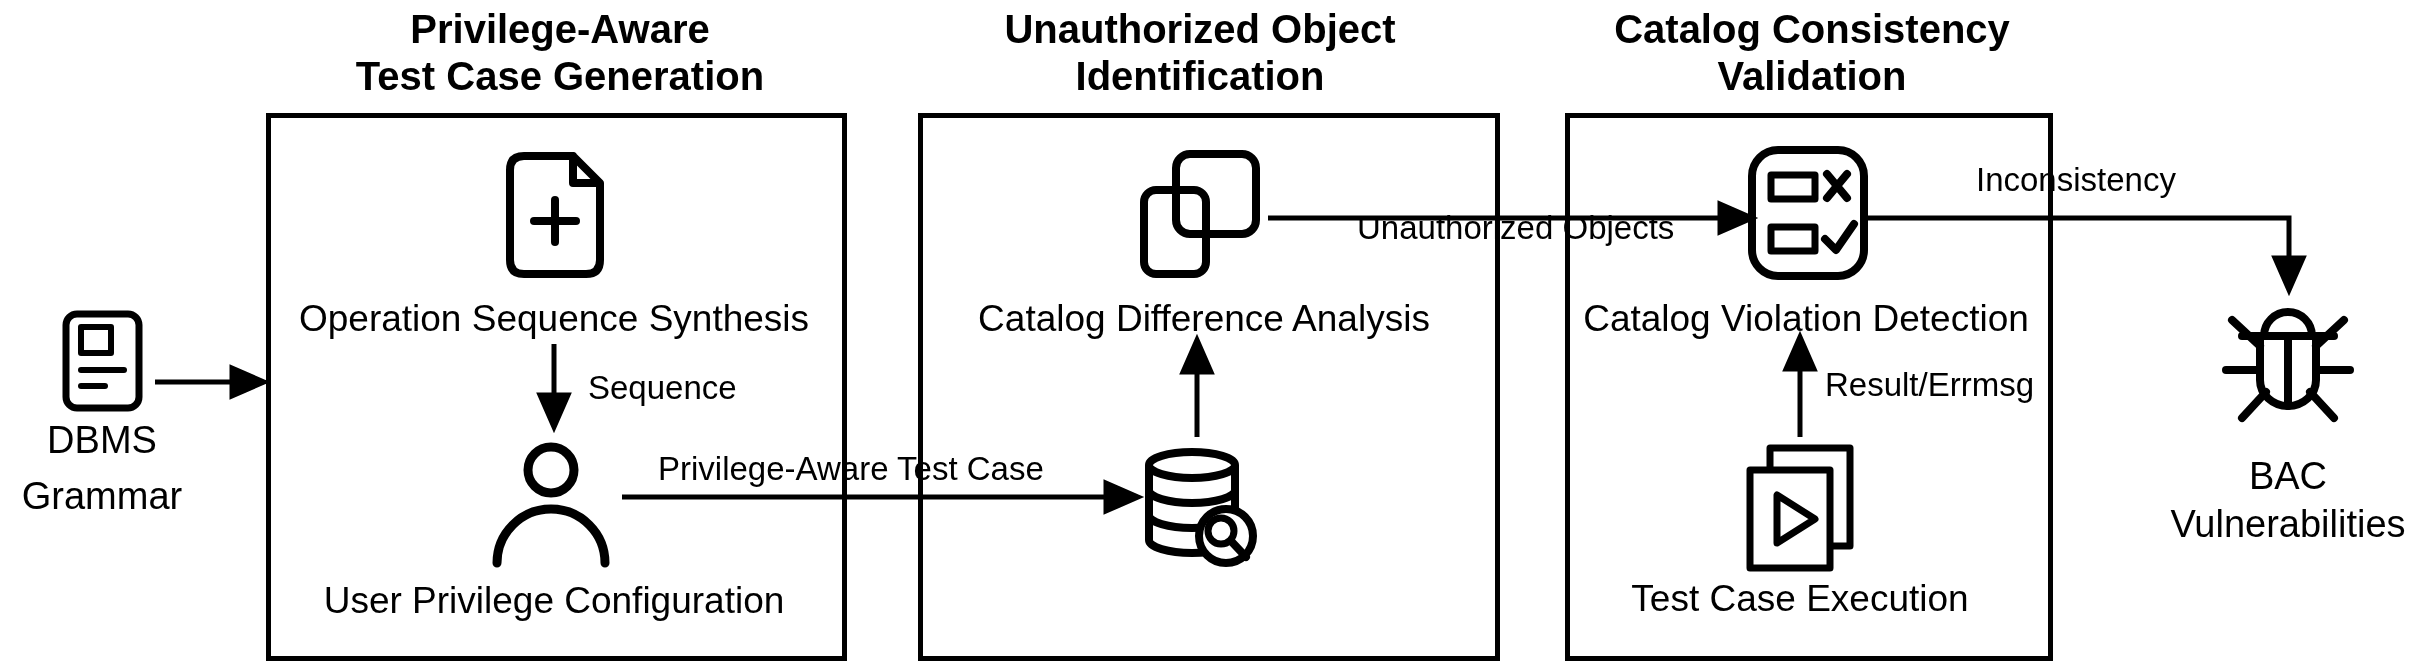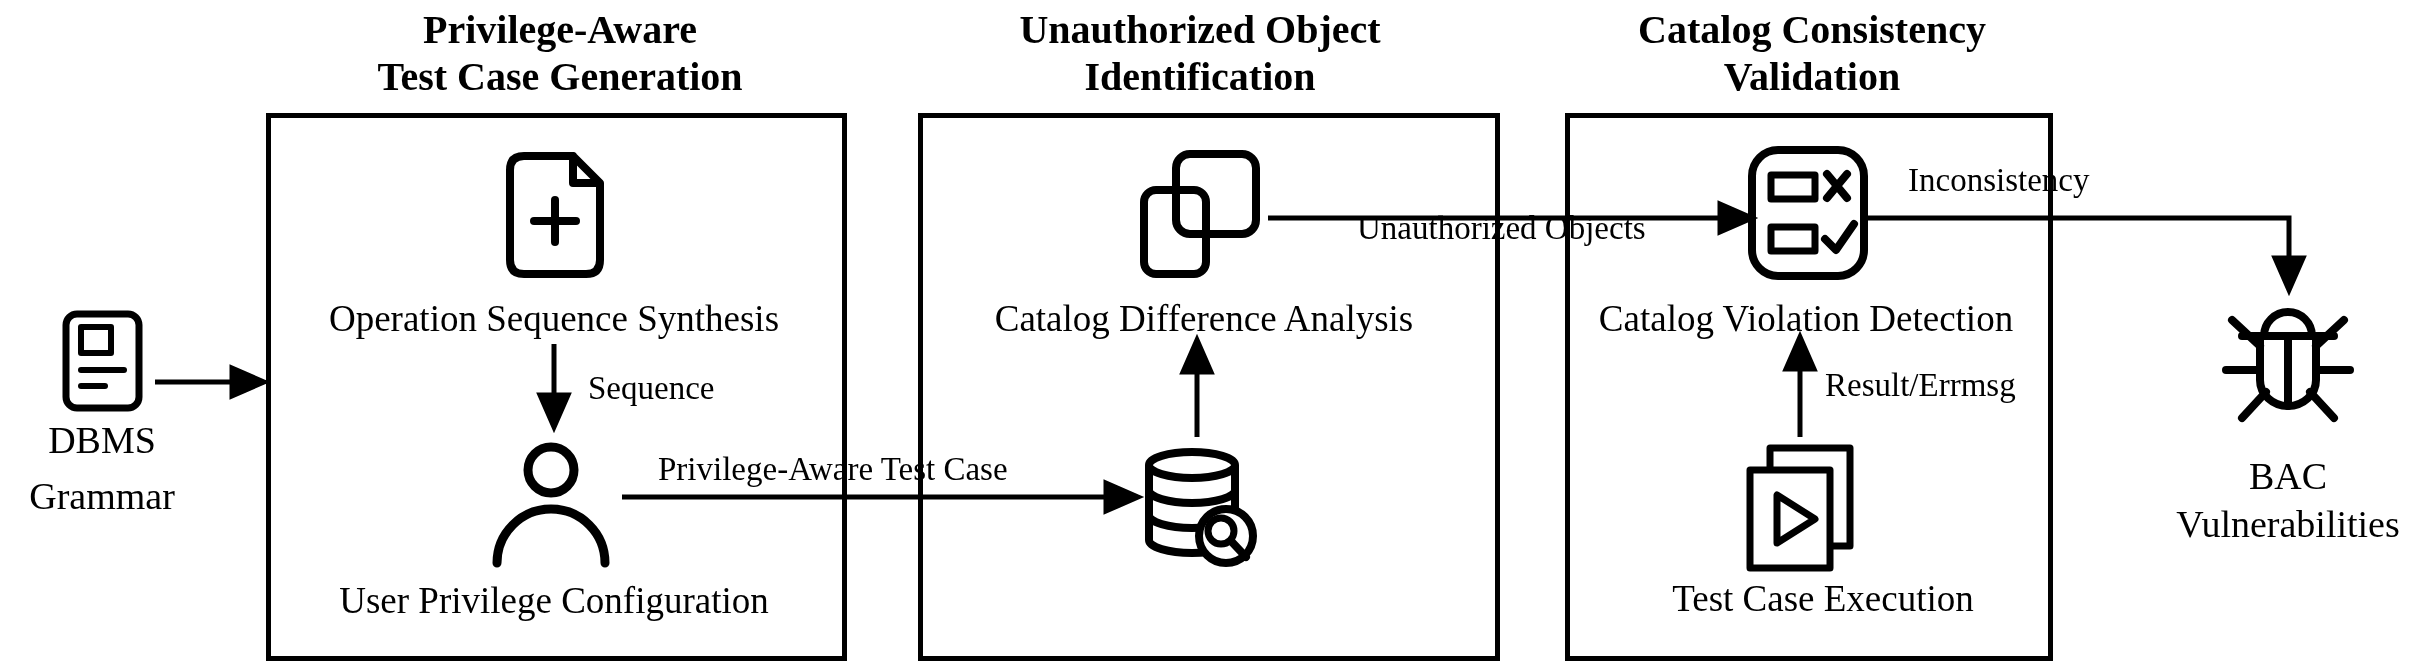--- a/index.html
+++ b/index.html
@@ -1,18 +1,18 @@
 <!DOCTYPE html>
 <html><head>
 <meta charset="utf-8">
 <style>
   html,body { margin:0; padding:0; background:#ffffff; }
   .canvas {
     position:relative; width:2432px; height:672px; background:#ffffff;
-    font-family:Liberation Serif, serif; color:#000; overflow:hidden;
+    font-family:Liberation Sans, sans-serif; color:#000; overflow:hidden;
   }
   .stage-box {
     position:absolute; border:5px solid #000; box-sizing:border-box;
     background:transparent;
   }
   .stage-title {
     position:absolute; transform:translateX(-50%);
     font-size:40px; font-weight:700; line-height:47px;
     text-align:center; white-space:pre; top:6px;
   }
@@ -148,25 +148,25 @@
   </svg>
   <div class="node-label" style="left:1806px; top:300px;">Catalog Violation Detection</div>
   <div class="edge-label" style="left:1825px; top:368px;">Result/Errmsg</div>
   <svg class="icon" style="left:1746px; top:444px;" width="110" height="128" viewBox="0 0 110 128">
     <g stroke="#000" stroke-linejoin="round" stroke-width="7">
       <rect x="24" y="4" width="80" height="98" fill="none"></rect>
       <rect x="4" y="26" width="80" height="98" fill="#ffffff"></rect>
       <path d="M 31 51 V 99 L 69 75 Z" fill="none"></path>
     </g>
   </svg>
-  <div class="node-label" style="left:1800px; top:580px;margin-left:23px;">Test Case Execution</div>
+  <div class="node-label" style="left:1800px; top:580px;">Test Case Execution</div>
 
   <div class="edge-label" style="left:658px; top:452px;">Privilege-Aware Test Case</div>
   <div class="edge-label" style="left:1357px; top:163px;margin-top:48px;">Unauthorized Objects</div>
-  <div class="edge-label" style="left:1908px; top:163px;">Inconsistency</div>
+  <div class="edge-label" style="left:1976px; top:163px;">Inconsistency</div>
 
   <svg class="icon" style="left:2220px; top:298px;" width="136" height="142" viewBox="0 0 136 142">
     <g fill="none" stroke="#000" stroke-linecap="round" stroke-width="8">
       <path d="M 44 38 A 24 24 0 0 1 92 38"></path>
       <path d="M 22 38 H 114"></path>
       <path d="M 40 38 V 82 A 28 26 0 0 0 96 82 V 38"></path>
       <path d="M 68 38 V 108"></path>
       <path d="M 40 48 L 12 22"></path>
       <path d="M 96 48 L 124 22"></path>
       <path d="M 36 72 L 6 72"></path>

